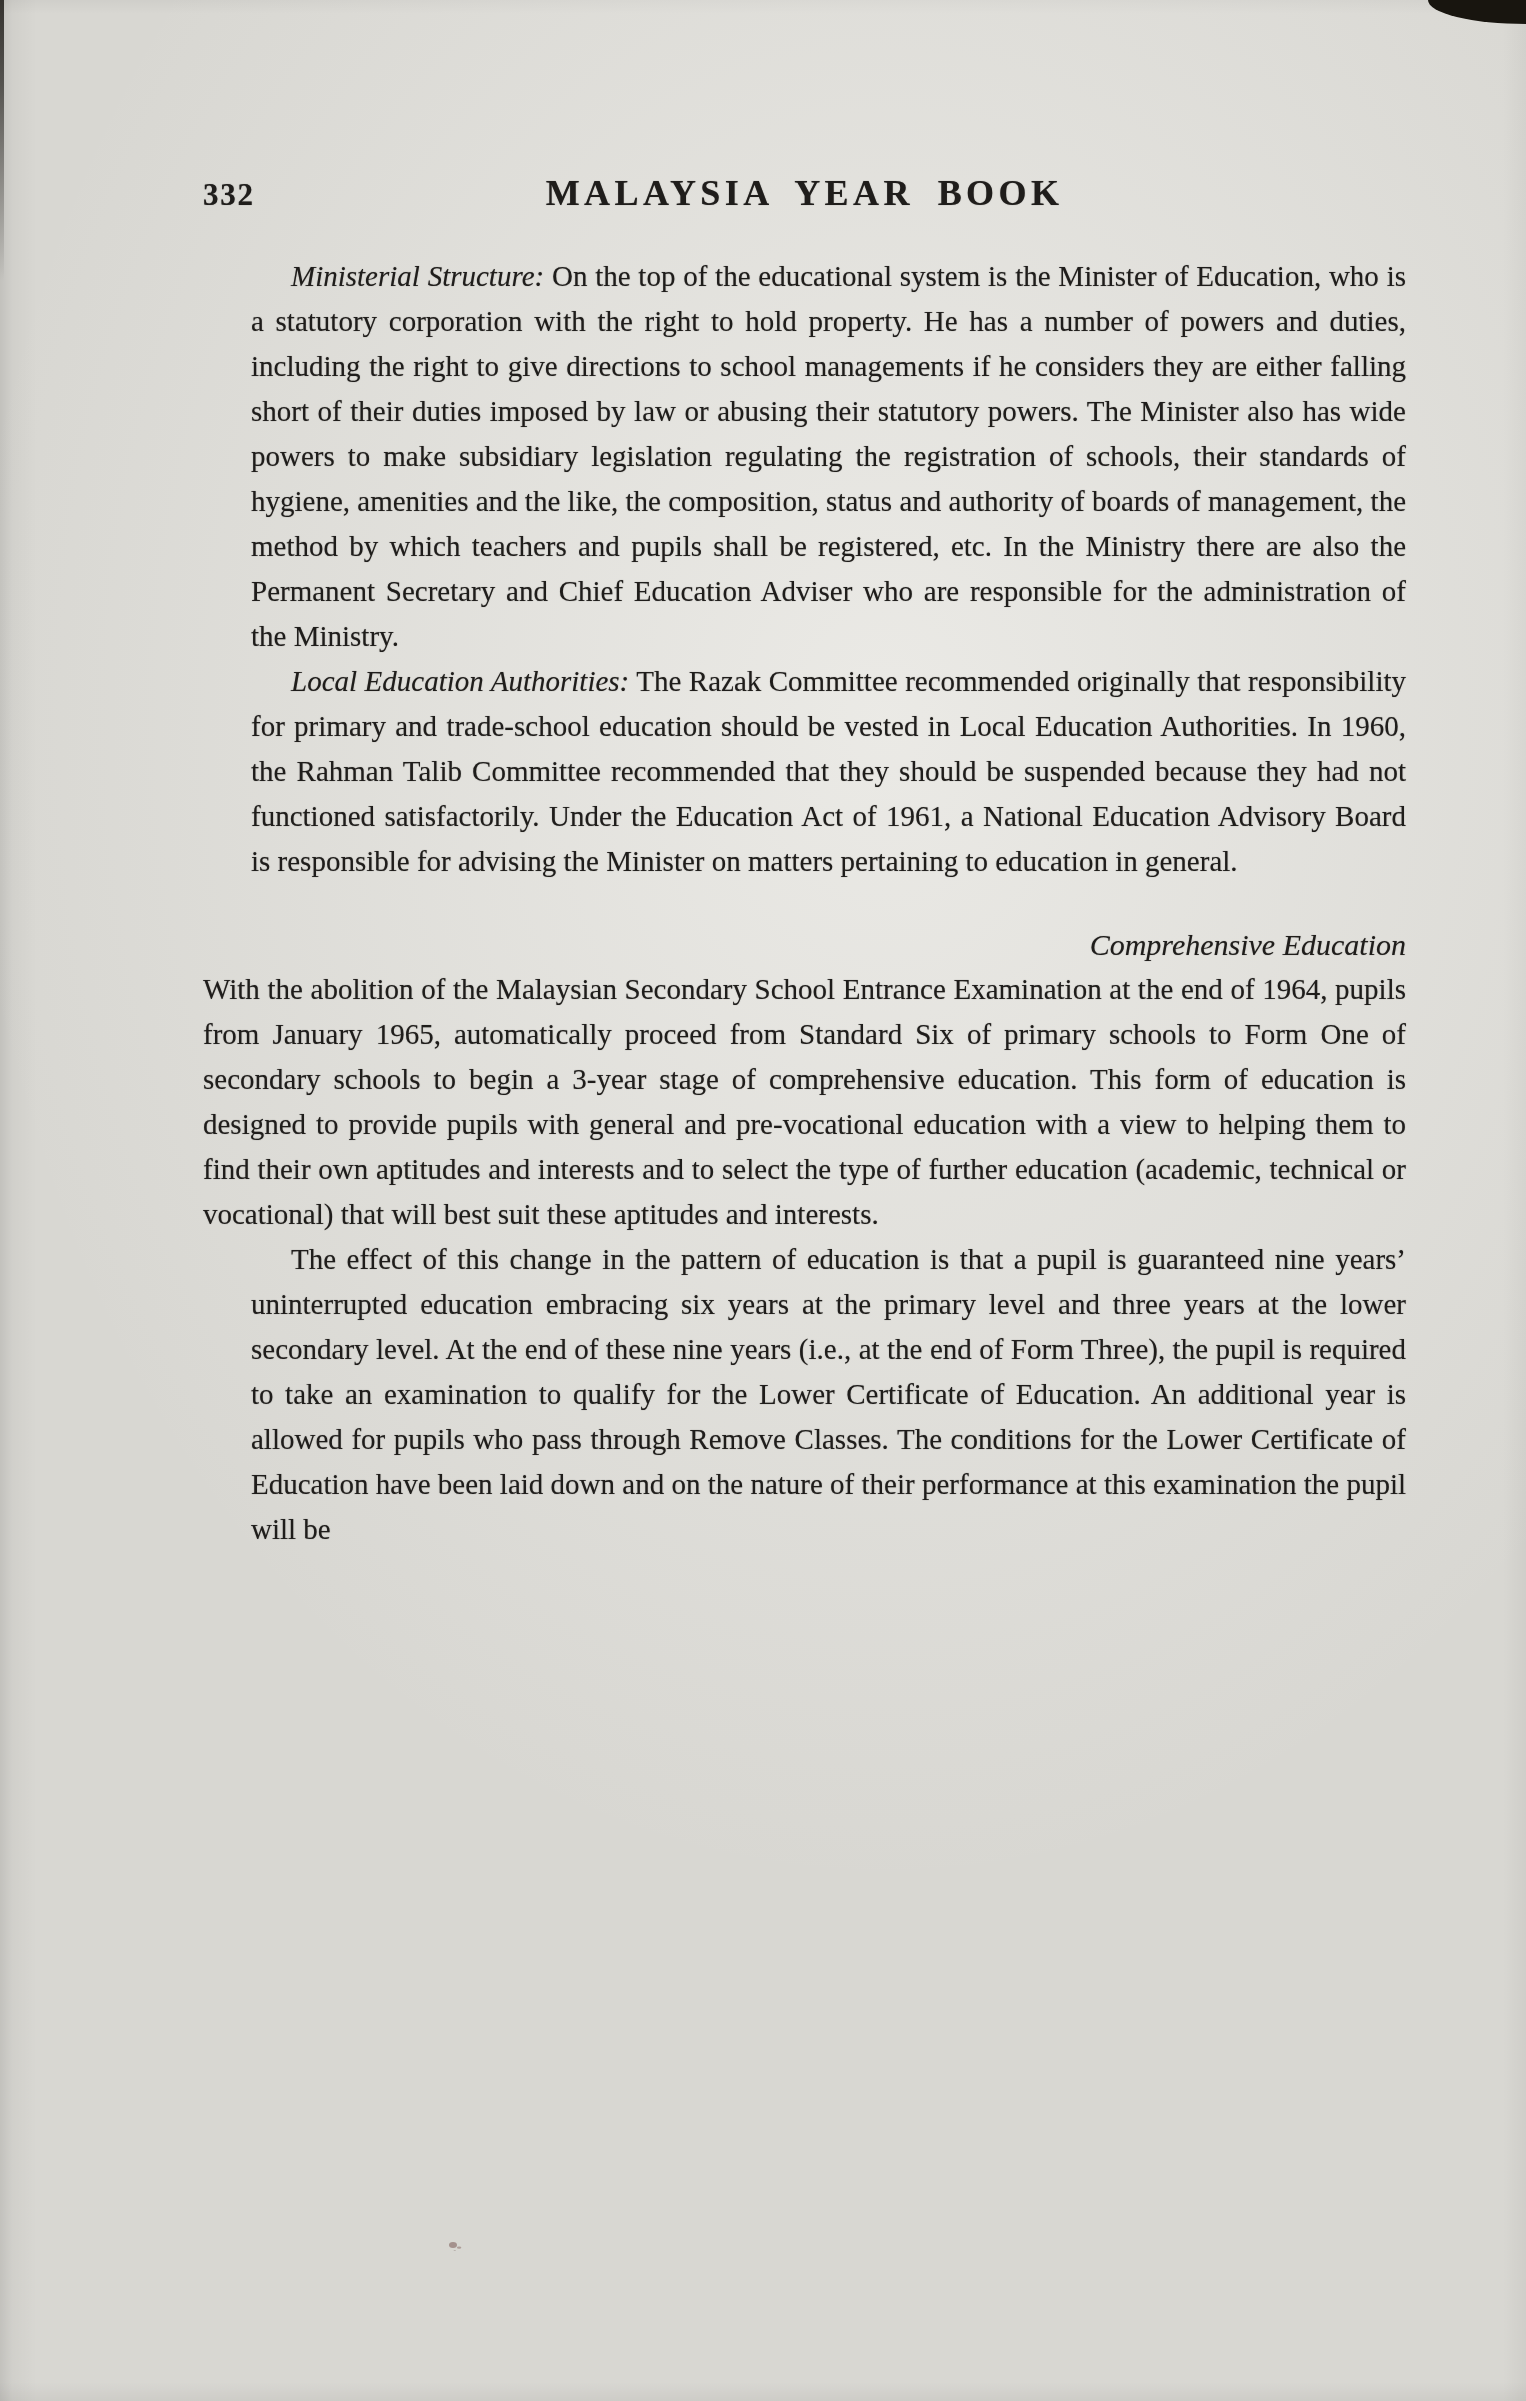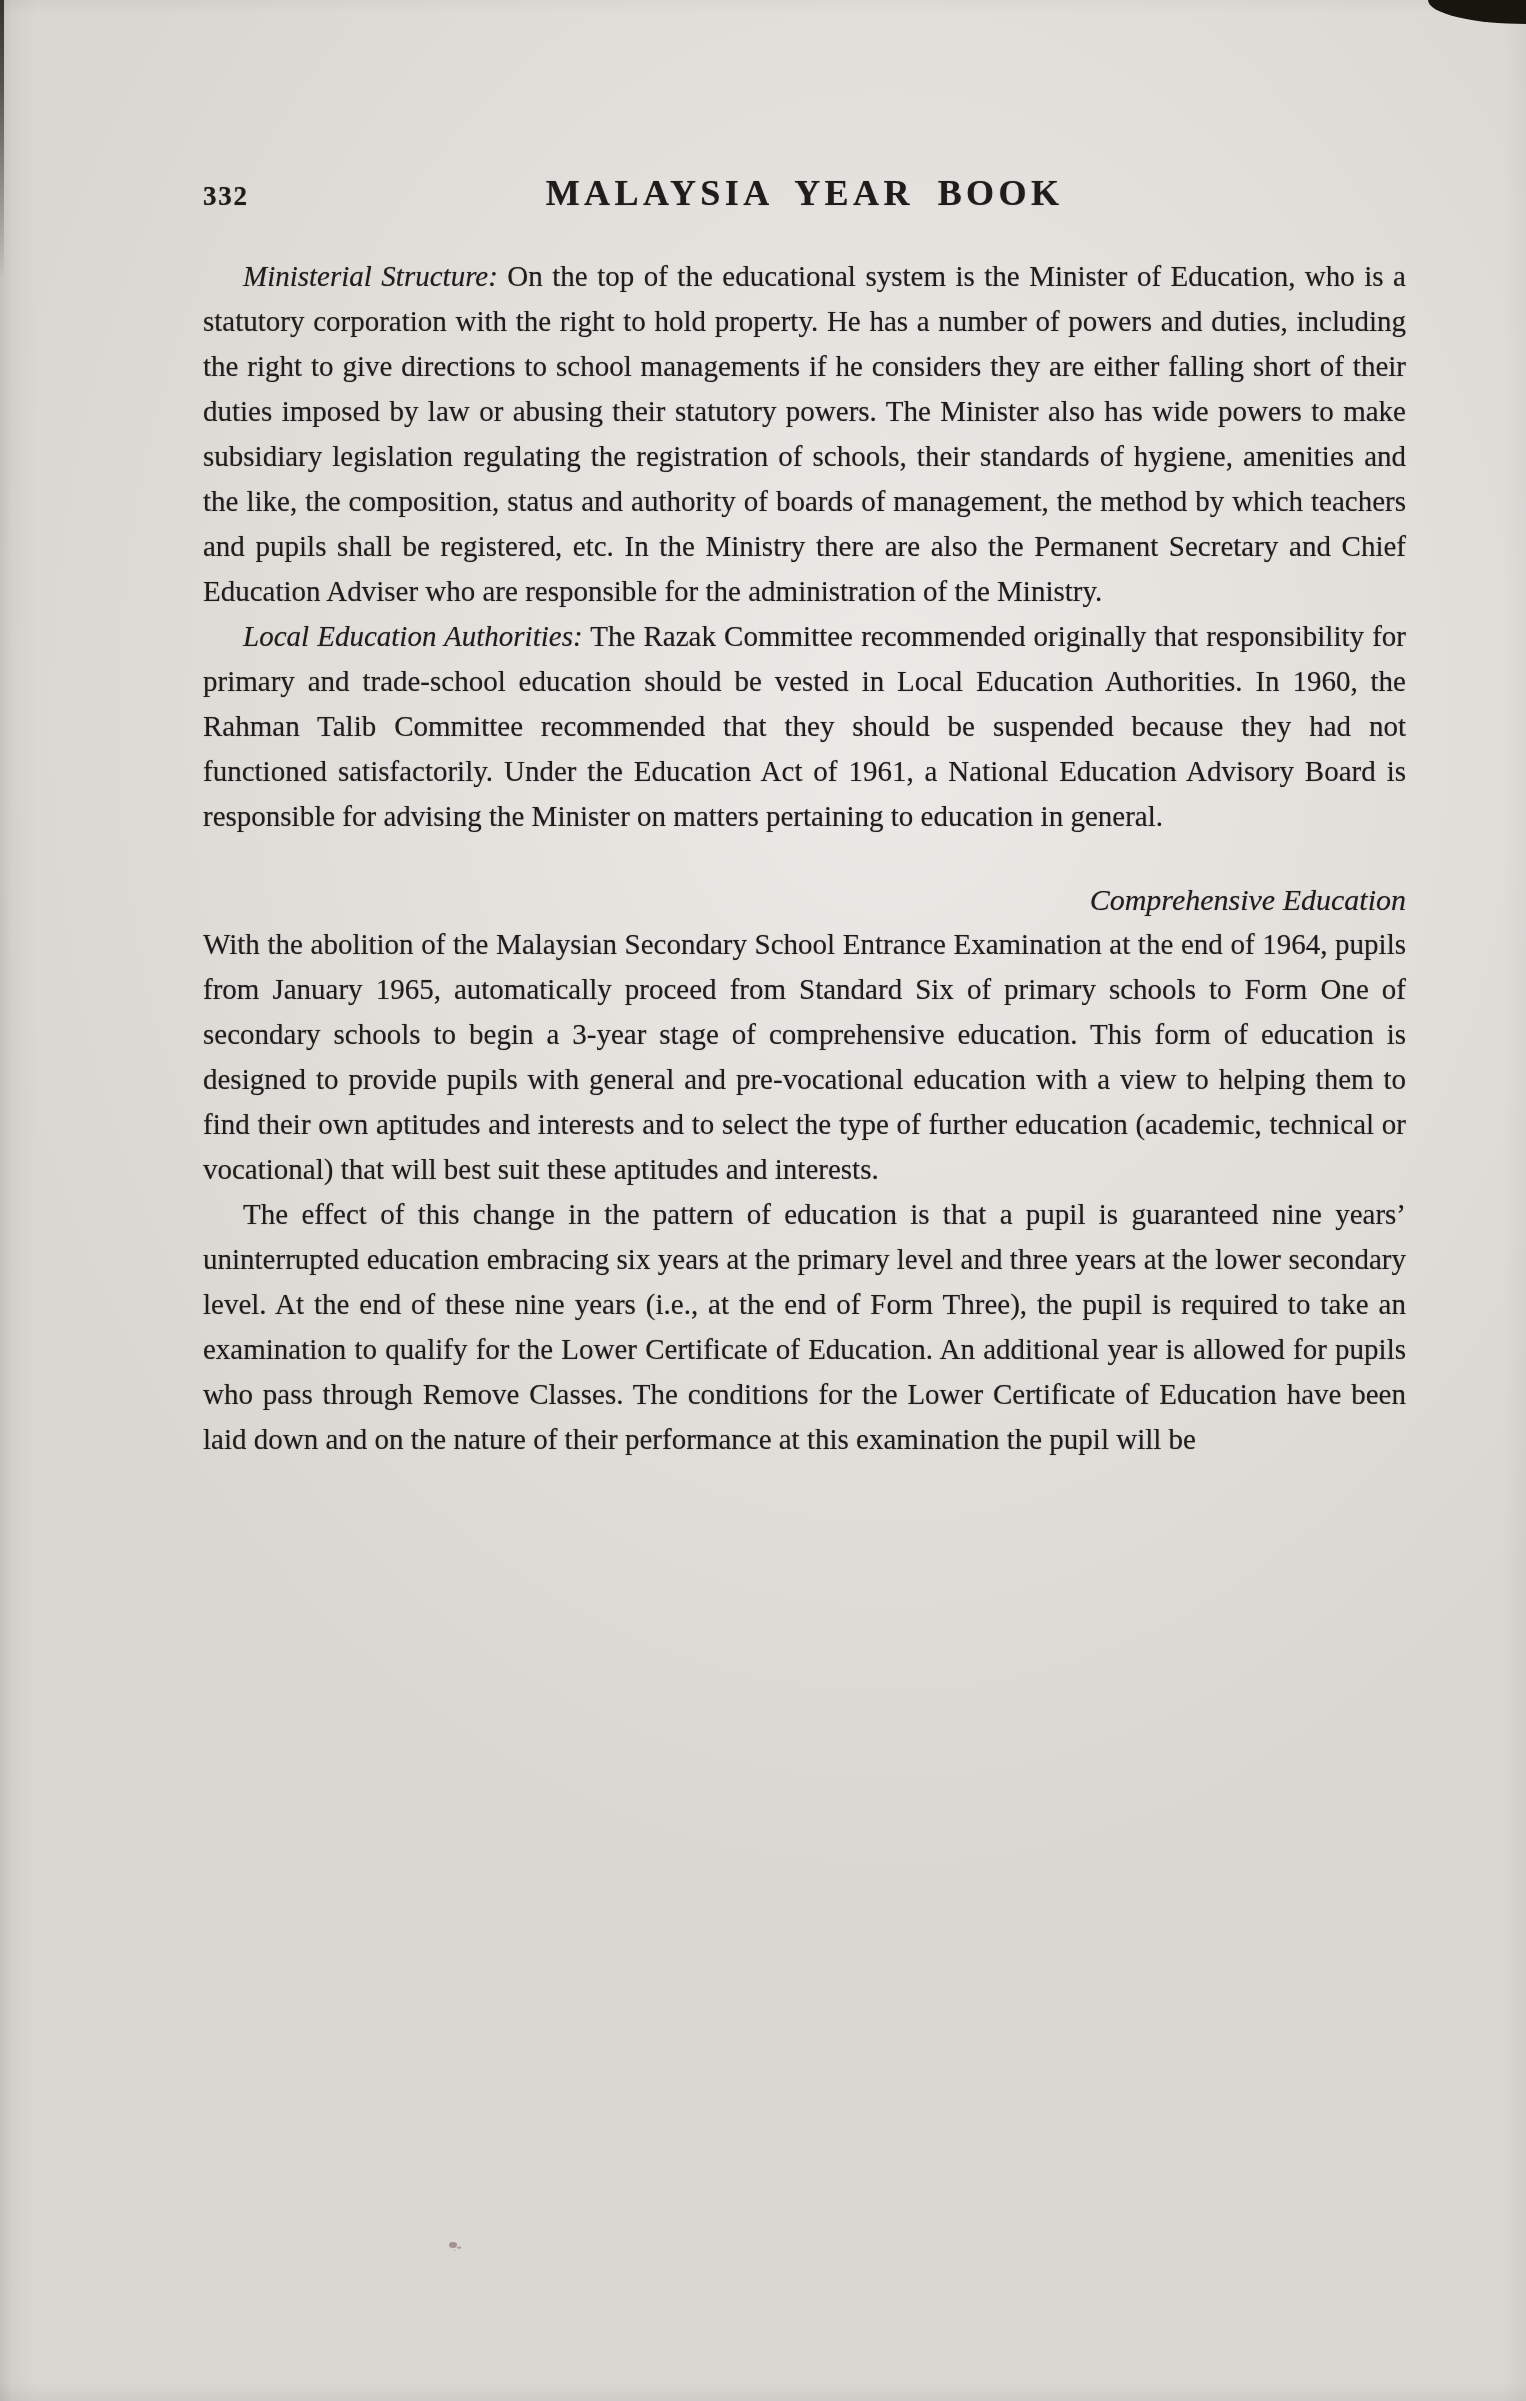--- a/index.html
+++ b/index.html
@@ -54,21 +54,21 @@
 
   .page-header {
     display: grid;
     grid-template-columns: 1fr auto 1fr;
     align-items: baseline;
     margin-bottom: 40px;
   }
 
   .page-number {
     justify-self: start;
-    font-size: 27px;
+    font-size: 31px;
     font-weight: 700;
     letter-spacing: 1.8px;
     text-shadow: 0 0 0.9px rgba(31,29,27,0.55);
   }
 
   .running-title {
     justify-self: center;
     font-size: 36px;
     font-weight: 700;
     letter-spacing: 4.4px;
@@ -82,20 +82,21 @@
     text-align: justify;
     text-shadow: 0 0 1.1px rgba(31,29,27,0.45);
   }
 
   .page-body p {
     margin: 0;
   }
 
   .page-body p.indent {
     text-indent: 40px;
+    margin-left: 48px;
   }
 
   .page-body p.heading {
     font-style: italic;
     margin-top: 38px;
     font-size: 30px;
     text-align: right;
   }
 
   .page-body .run-in {

